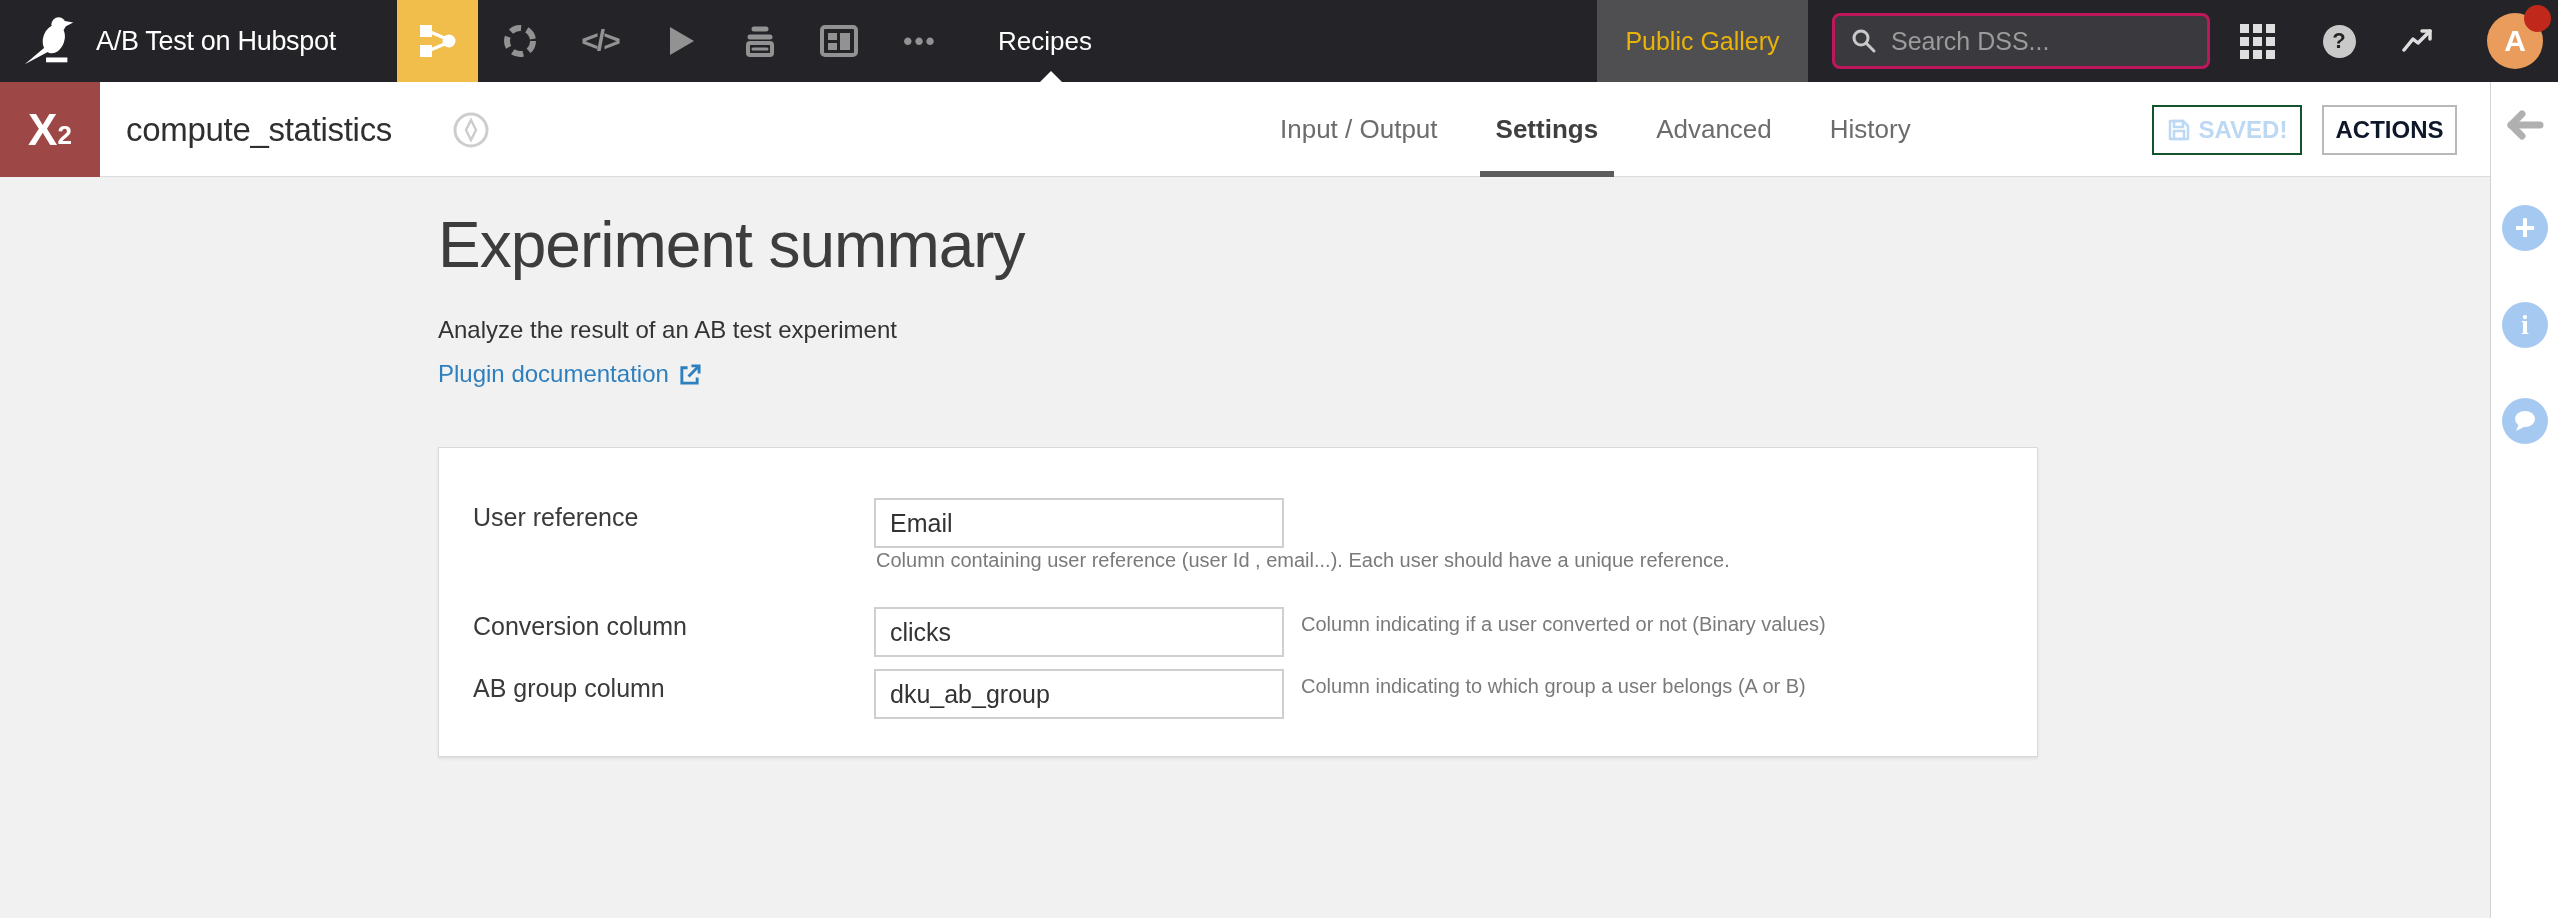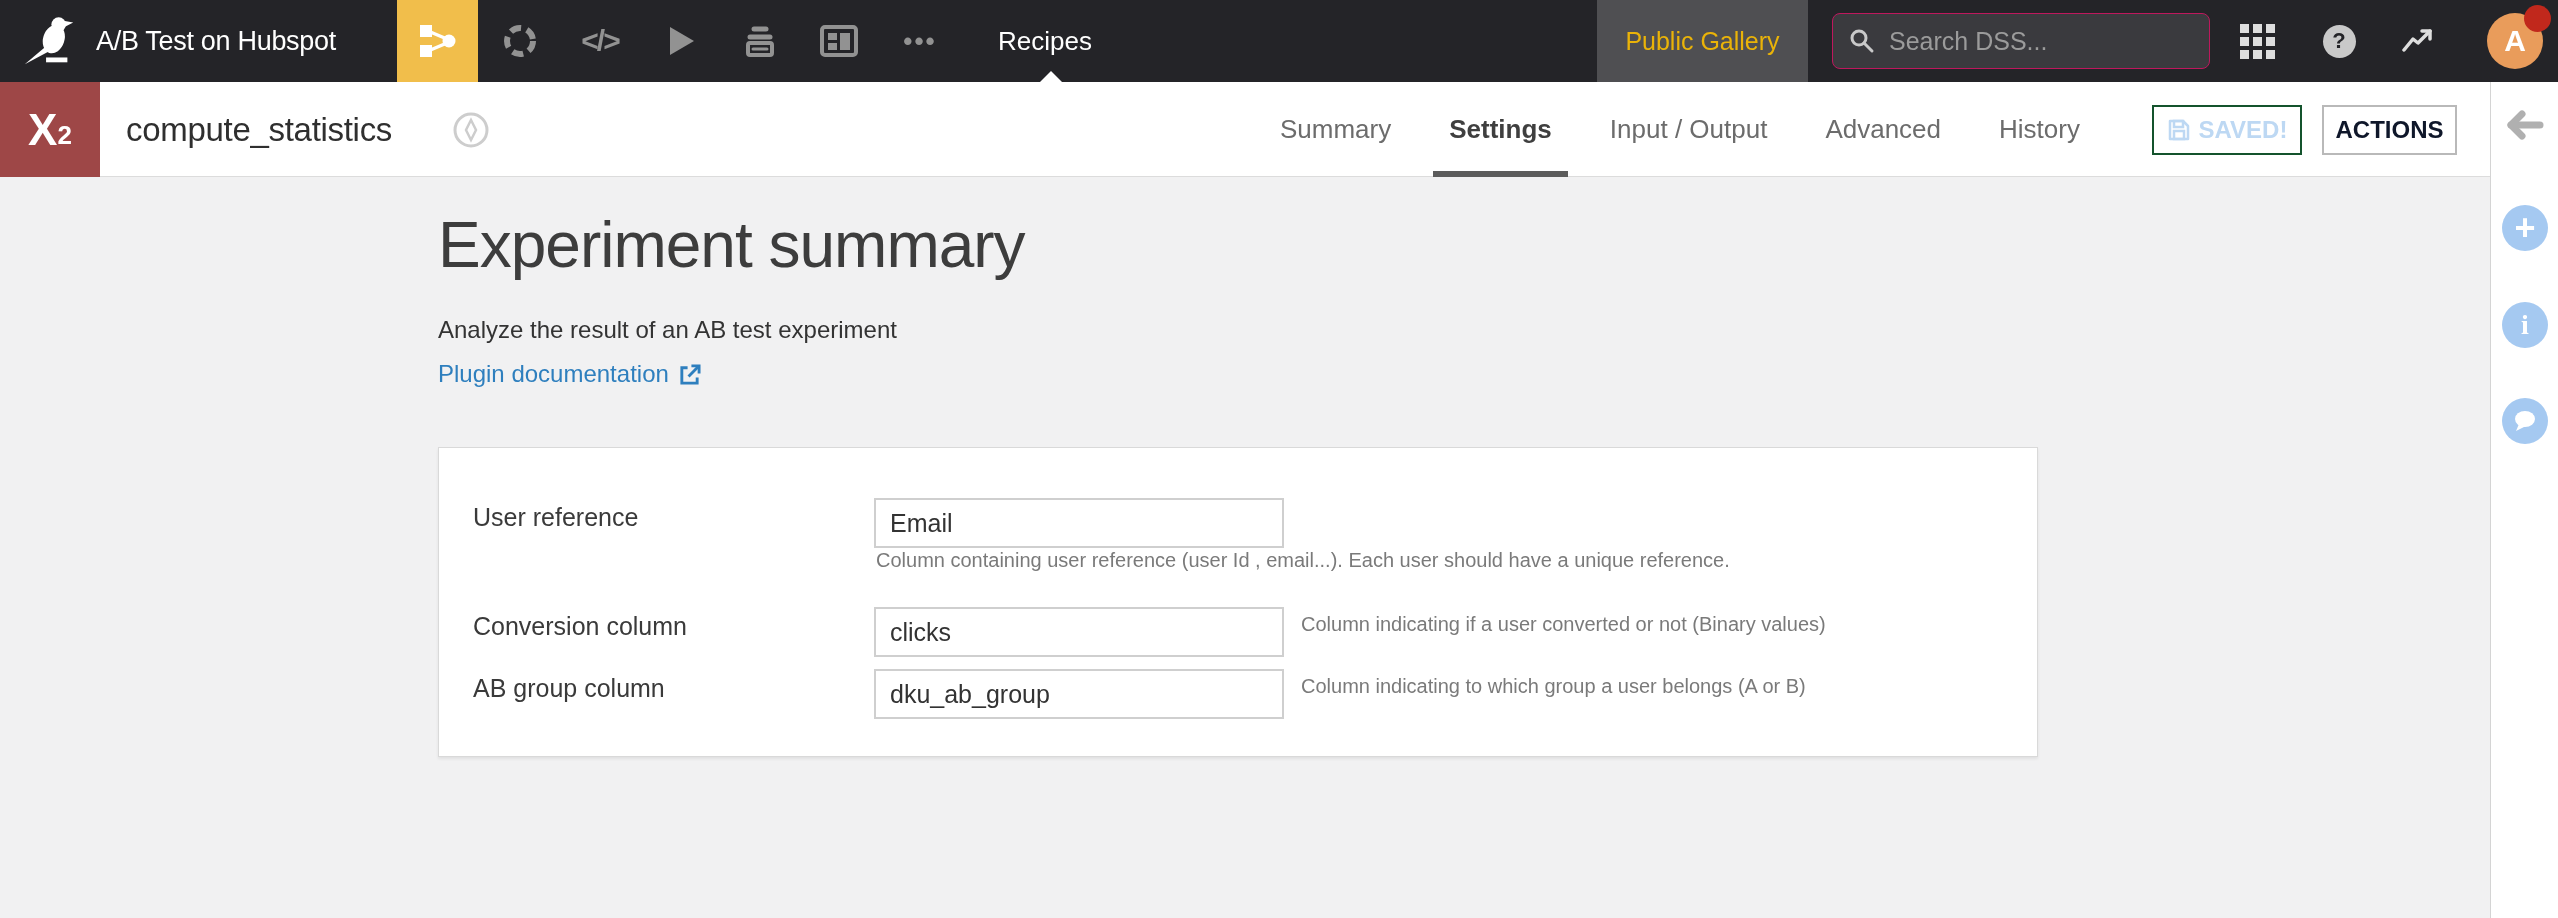--- a/index.html
+++ b/index.html
@@ -22,21 +22,21 @@
   .ic-stack { left:738px; width:44px; }
   .ic-dash  { left:816px; width:46px; }
   .ic-more  { left:896px; width:48px; color:#929292; font-size:26px; letter-spacing:2px; font-weight:700; }
   .breadcrumb { position:absolute; left:998px; top:0; height:82px; line-height:82px; color:#ffffff; font-size:26px; }
   .crumb-tri { position:absolute; left:1040px; top:64px; width:0; height:0;
     border-left:11px solid transparent; border-right:11px solid transparent; border-bottom:11px solid #ffffff;
     transform:translateY(7px); }
   .public-gallery { position:absolute; left:1597px; top:0; width:211px; height:82px; background:#4f4f52;
     color:#eab308; font-size:25px; display:flex; align-items:center; justify-content:center; }
   .search-box { position:absolute; left:1832px; top:13px; width:378px; height:56px; background:#3a3a3e;
-    border:1px solid #be185d; border-radius:8px; display:flex; align-items:center; padding:0 16px; gap:14px; }
+    border:3px solid #be185d; border-radius:8px; display:flex; align-items:center; padding:0 16px; gap:14px; }
   .search-box input { background:transparent; border:none; outline:none; color:#cfcfcf; font-size:25px;
     width:290px; font-family:"Liberation Sans", sans-serif; }
   .search-box input::placeholder { color:#9b9b9b; }
   .ic-grid { left:2234px; width:46px; }
   .grid9 { display:grid; grid-template-columns:repeat(3,9px); grid-template-rows:repeat(3,9px); gap:4px; }
   .grid9 span { background:#dedede; }
   .ic-help { left:2316px; width:46px; }
   .help-circle { width:33px; height:33px; border-radius:50%; background:#c9c9c9; color:#242428;
     font-size:22px; font-weight:800; display:flex; align-items:center; justify-content:center; }
   .ic-trend { left:2394px; width:48px; }
@@ -212,23 +212,22 @@
     <div class="recipe-title">compute_statistics</div>
 
     <div class="compass">
       <svg viewBox="0 0 38 38" width="38" height="38">
         <circle cx="19" cy="19" r="16" fill="none" stroke="#cdcdcd" stroke-width="3"></circle>
         <polygon points="19,9 24,19 19,29 14,19" fill="none" stroke="#cdcdcd" stroke-width="2.5"></polygon>
       </svg>
     </div>
 
     <div class="tabs">
-      <div class="tab">Summary</div>
+      <div class="tab">Input / Output</div>
       <div class="tab active">Settings</div>
-      <div class="tab">Input / Output</div>
       <div class="tab">Advanced</div>
       <div class="tab">History</div>
     </div>
 
     <div class="btn-saved">
       <span>
         <svg viewBox="0 0 24 24" width="24" height="24">
           <path d="M3 3 H16 L21 8 V21 H3 Z" fill="none" stroke="#BDD8F3" stroke-width="2.5" stroke-linejoin="round"></path>
           <rect x="7" y="3" width="9" height="6" fill="none" stroke="#BDD8F3" stroke-width="2.5"></rect>
           <rect x="7" y="13" width="10" height="8" fill="none" stroke="#BDD8F3" stroke-width="2.5"></rect>

